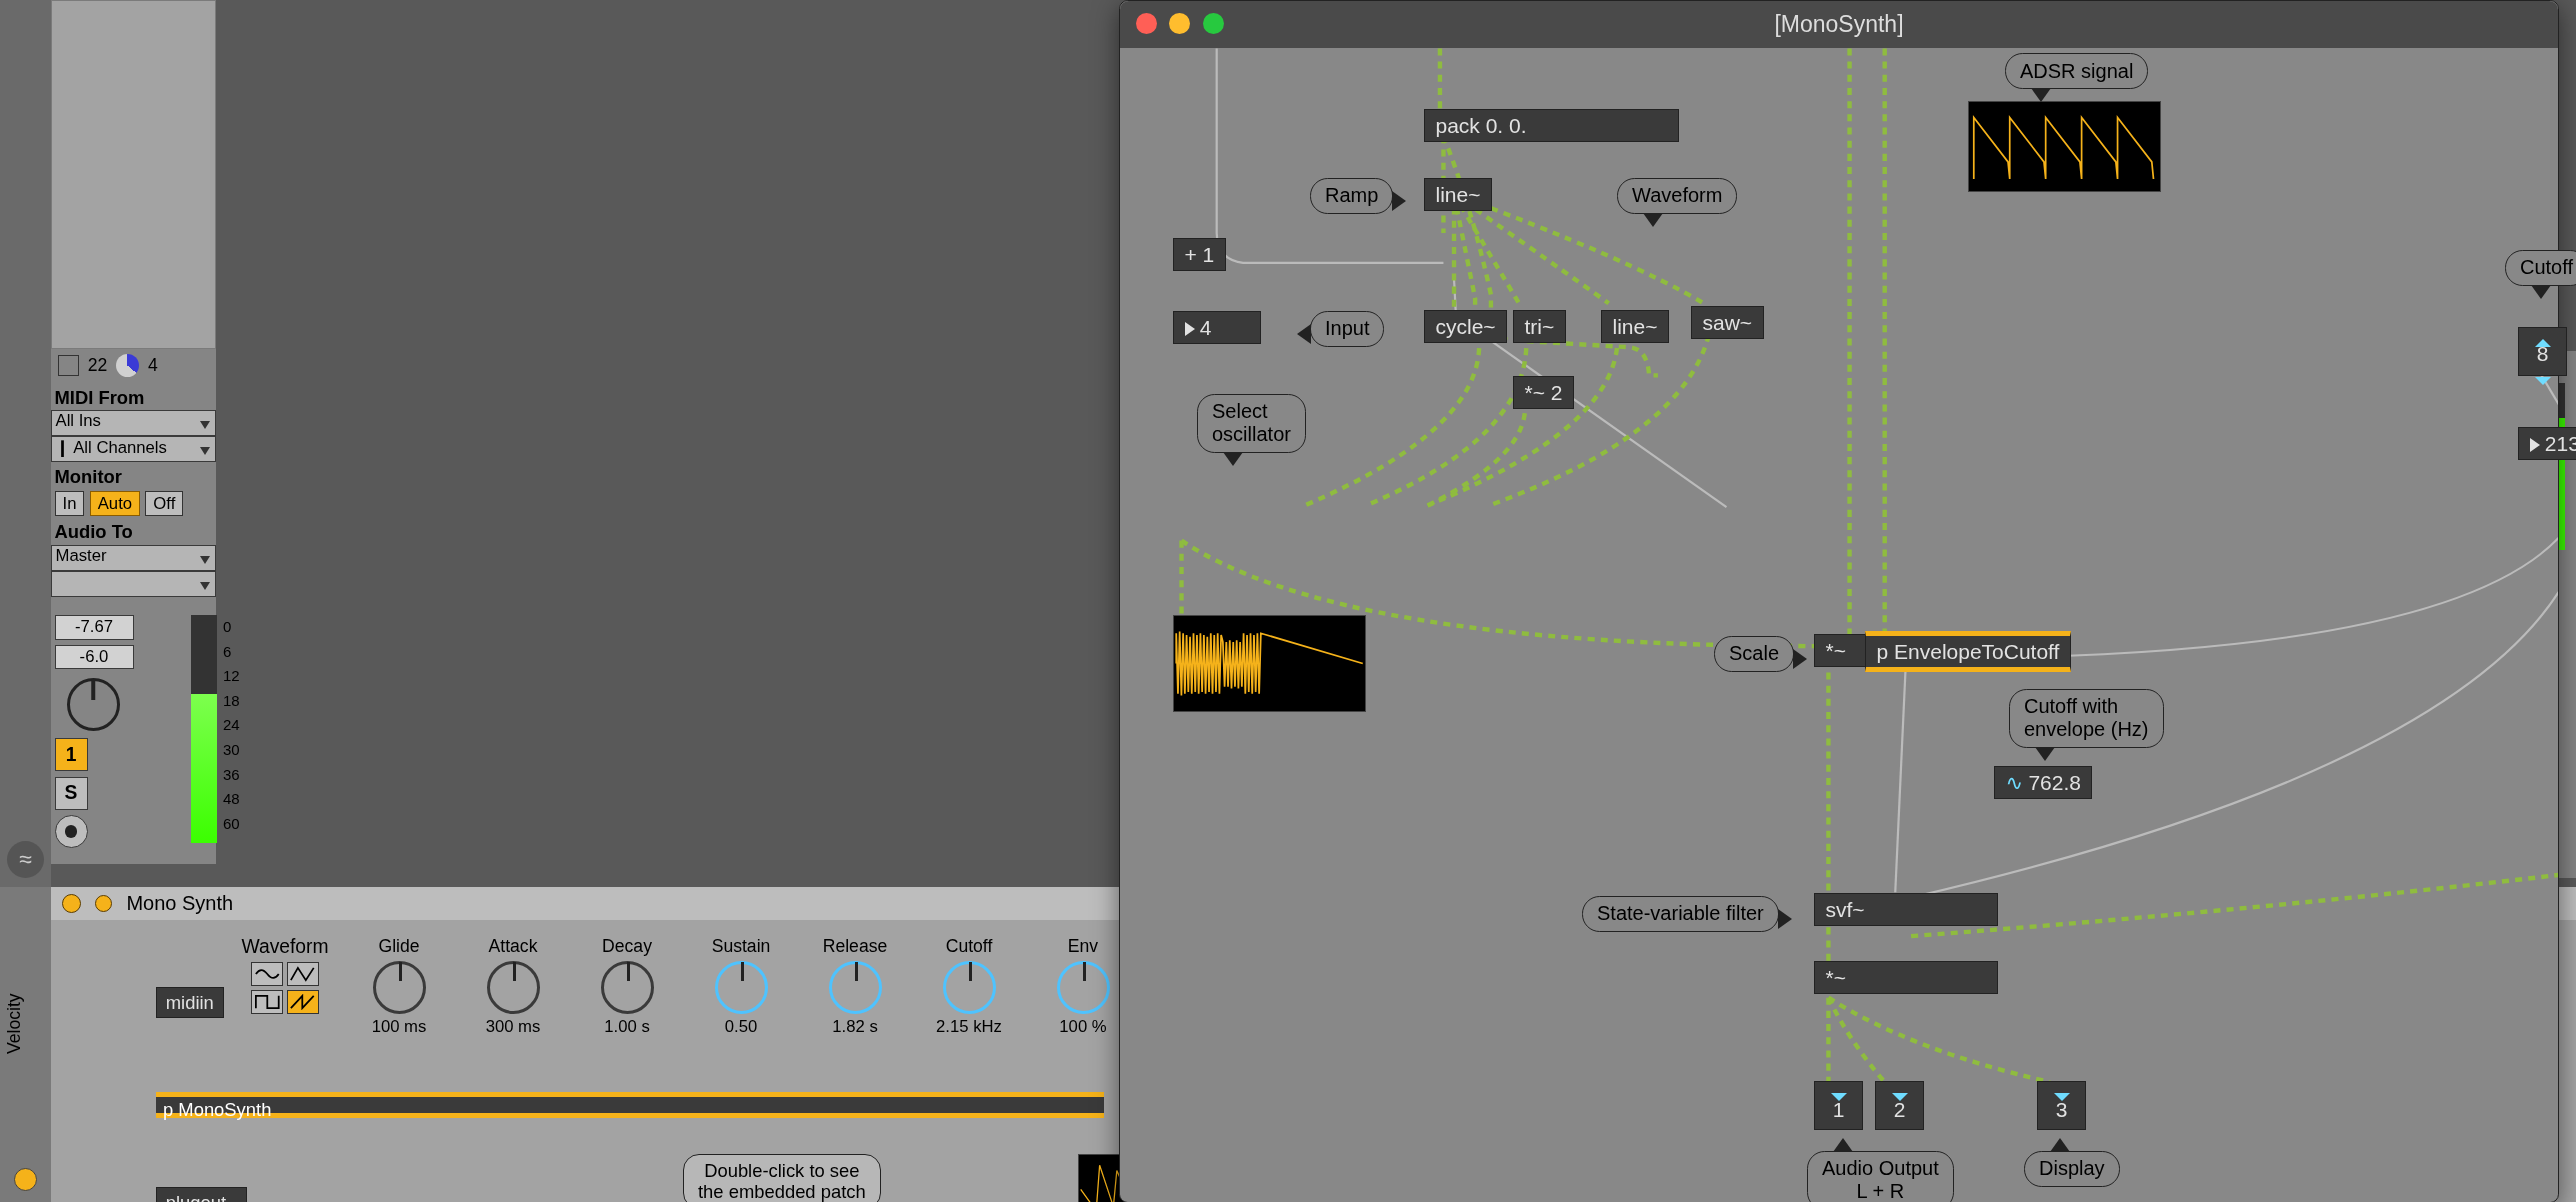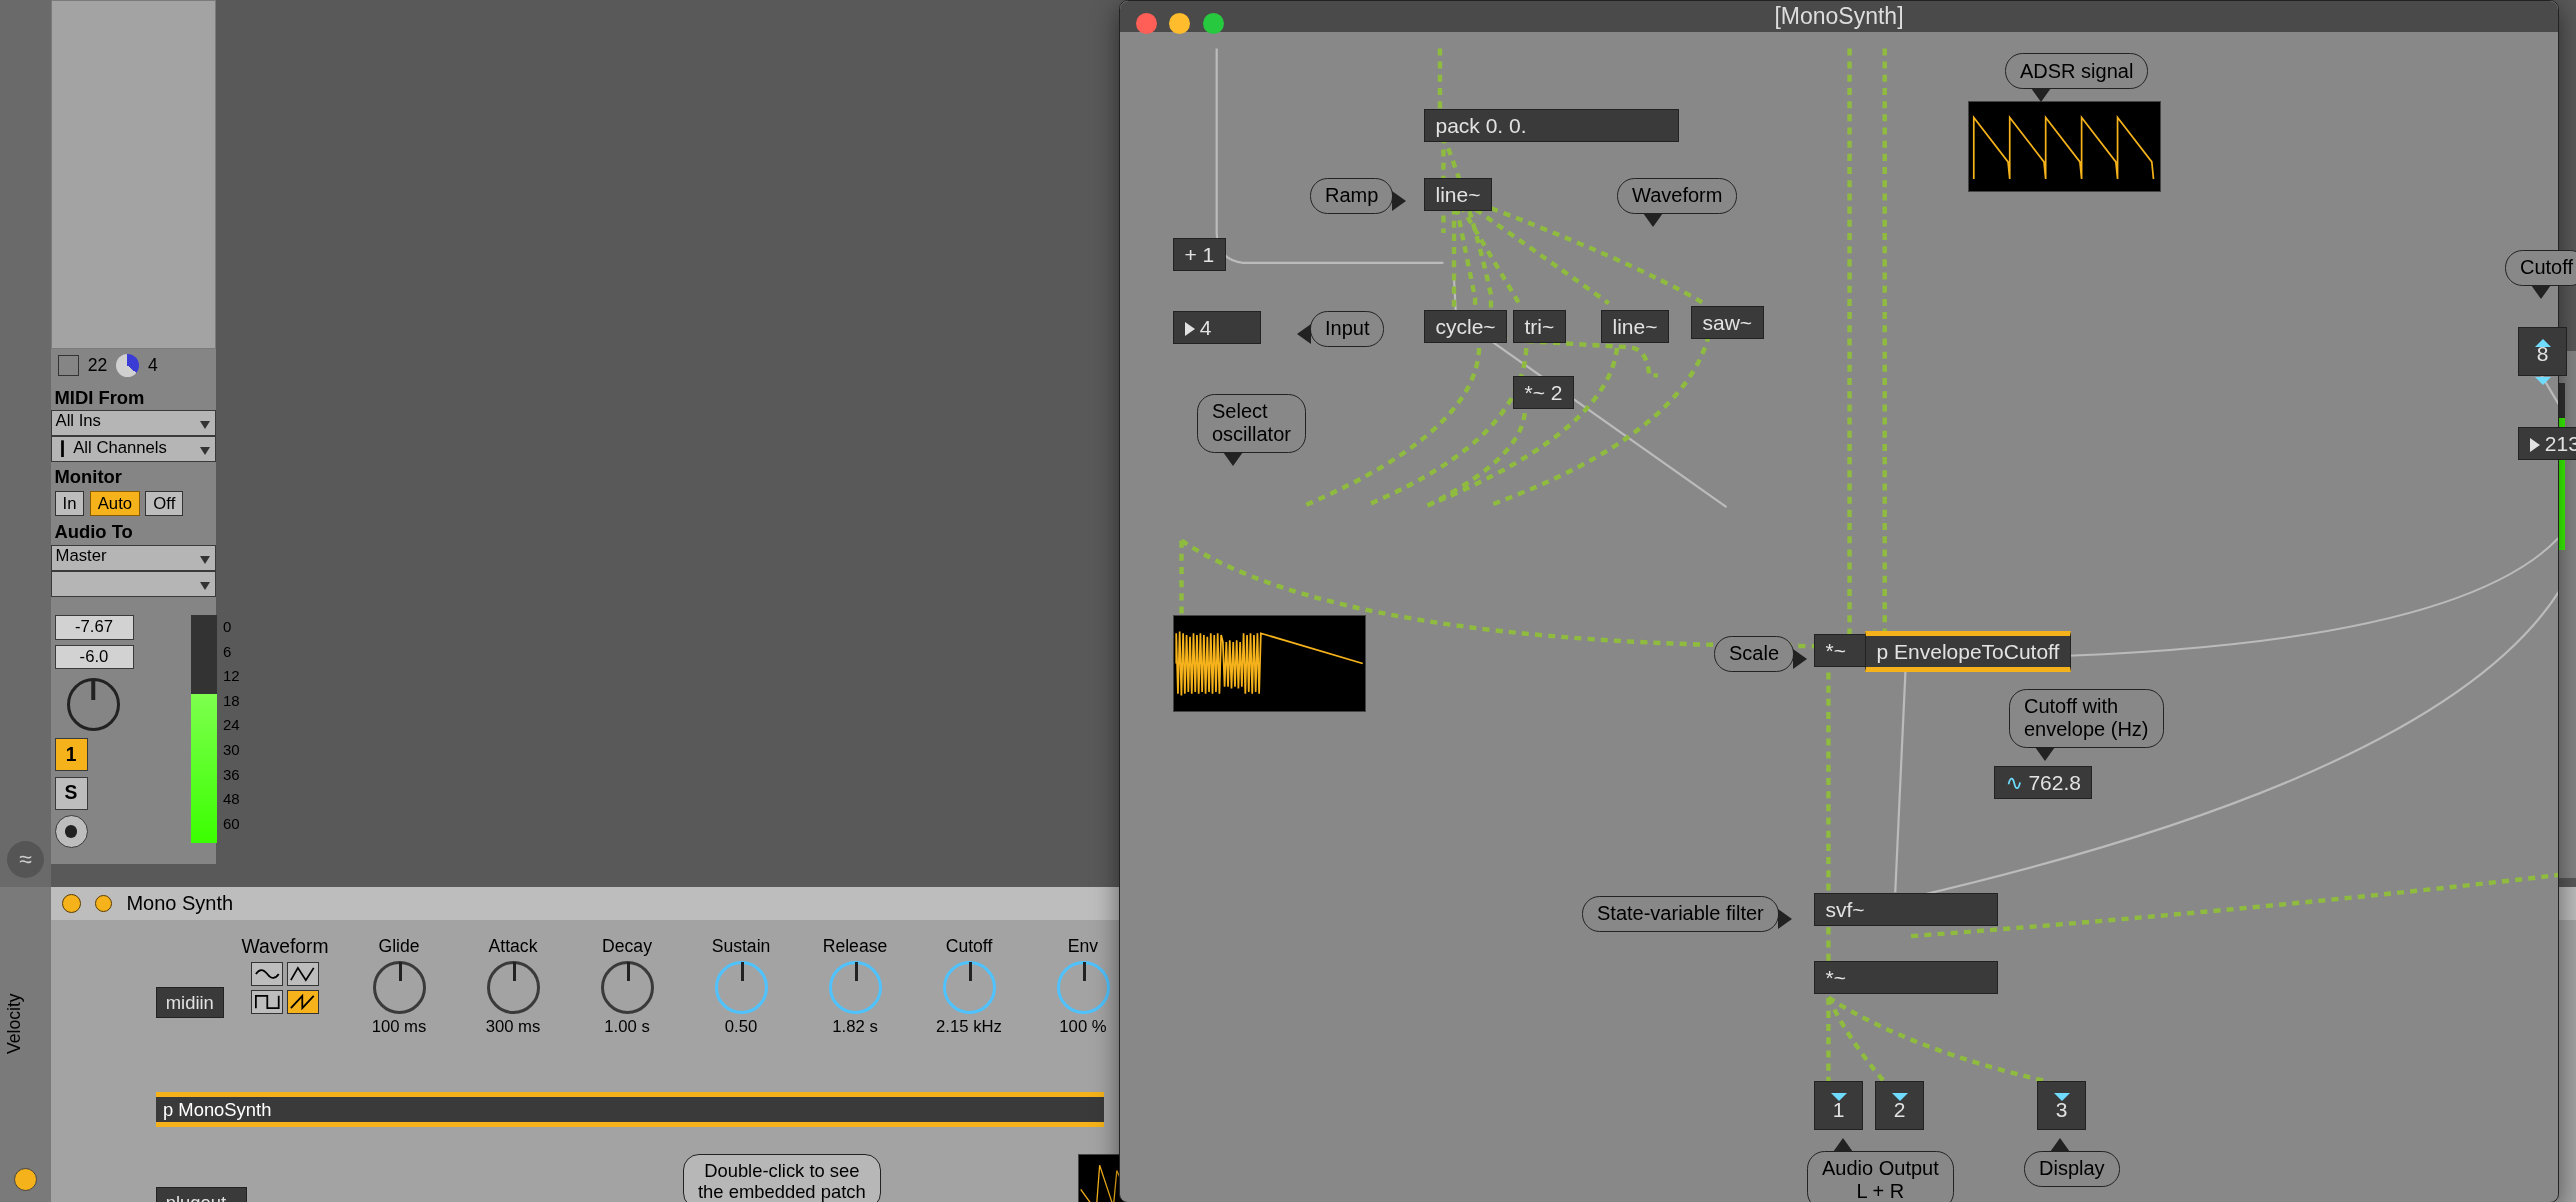--- a/index.html
+++ b/index.html
@@ -45,32 +45,32 @@
 .kn.blue{border-color:#4ec3ff}
 .kval{font-size:16.7px;margin-top:3.5px}
 .wavecol{display:flex;flex-direction:column;align-items:center;width:84px}
 .wavegrid{display:grid;grid-template-columns:32px 32px;grid-template-rows:24.6px 24.6px;gap:3.5px;margin-top:3.5px}
 .wavecell{border:1.8px solid #333;display:flex;align-items:center;justify-content:center;background:#bdbdbd}
 .wavecell.sel{background:#f5b21a}
 .wavecell svg{stroke:#000;fill:none;stroke-width:2}
 #midiin-box,#plugout-box{position:absolute;background:#3a3a3a;color:#e2e2e2;font-size:18.4px;padding:3.5px 8.8px;border:1.8px solid #222}
 #midiin-box{left:105px;top:67px}
 #plugout-box{left:105px;top:267px}
-#pMono{position:absolute;left:105px;top:172px;width:948px;height:35px;background:#3a3a3a;color:#fff;border-top:5.3px solid #f5b21a;border-bottom:5.3px solid #f5b21a;padding:1.8px 7px;font-size:18.4px}
+#pMono{position:absolute;left:105px;top:172px;width:948px;height:26px;background:#3a3a3a;color:#fff;border-top:5.3px solid #f5b21a;border-bottom:5.3px solid #f5b21a;padding:1.8px 7px;font-size:18.4px}
 .mini-bubble{position:absolute;background:#b7b7b7;border:1.8px solid #222;border-radius:16px;padding:5.3px 14px;font-size:18.4px}
 #dblclick-bub{left:632px;top:234px;text-align:center;line-height:21px}
 #os-scope{position:absolute;left:1027px;top:234px;width:88px;height:65px;background:#000;border:1.8px solid #444}
 #os-scope polyline{stroke:#f5b21a;fill:none;stroke-width:1.5}
 #vel-tab{position:absolute;left:0;top:0;bottom:0;width:51px;background:#7a7a7a}
 #vel-rot{position:absolute;left:24.6px;bottom:149px;transform:rotate(-90deg);transform-origin:left bottom;font-size:17.6px;color:#000}
 #vel-circ{position:absolute;left:14px;bottom:12.3px;width:23px;height:23px;border-radius:50%;background:#f5b21a;border:1.8px solid #444}
 
 
 #maxwin{position:absolute;left:1119px;top:0;width:1440px;height:1203px;background:#888;border:1.8px solid #222;border-radius:8.8px;box-shadow:0 7px 26px rgba(0,0,0,.5)}
-#max-title{height:31px;background:#4a4a4a;border-radius:8.8px 8.8px 0 0;display:flex;align-items:center;justify-content:center;color:#ddd;font-size:23px;position:relative}
+#max-title{height:47px;background:#4a4a4a;border-radius:8.8px 8.8px 0 0;display:flex;align-items:center;justify-content:center;color:#ddd;font-size:23px;position:relative}
 #traffic{position:absolute;left:16px;top:12.3px;display:flex;gap:12.3px}
 #traffic span{width:21px;height:21px;border-radius:50%;display:block}
 #tr-close{background:#ff5f56}#tr-min{background:#ffbd2e}#tr-max{background:#27c93f}
 #max-canvas{position:absolute;left:0;right:0;top:47px;bottom:0}
 .obj{position:absolute;background:#3a3a3a;color:#e2e2e2;font-size:21px;padding:3.5px 10.5px;border:1.8px solid #222;white-space:nowrap}
 .obj.hl{border-top:5.3px solid #f5b21a;border-bottom:5.3px solid #f5b21a}
 .obj .tri{display:inline-block;width:0;height:0;border-top:7px solid transparent;border-bottom:7px solid transparent;border-left:10.5px solid #e2e2e2;margin-right:5.3px;vertical-align:middle}
 .updown{position:absolute;width:49px;height:49px;background:#3a3a3a;border:1.8px solid #222;color:#e2e2e2;text-align:center;font-size:21px}
 .updown .u,.updown .d{display:block;height:14px}
 .updown .u::before{content:"";display:inline-block;border-left:8px solid transparent;border-right:8px solid transparent;border-bottom:8.8px solid #6fdcff}

